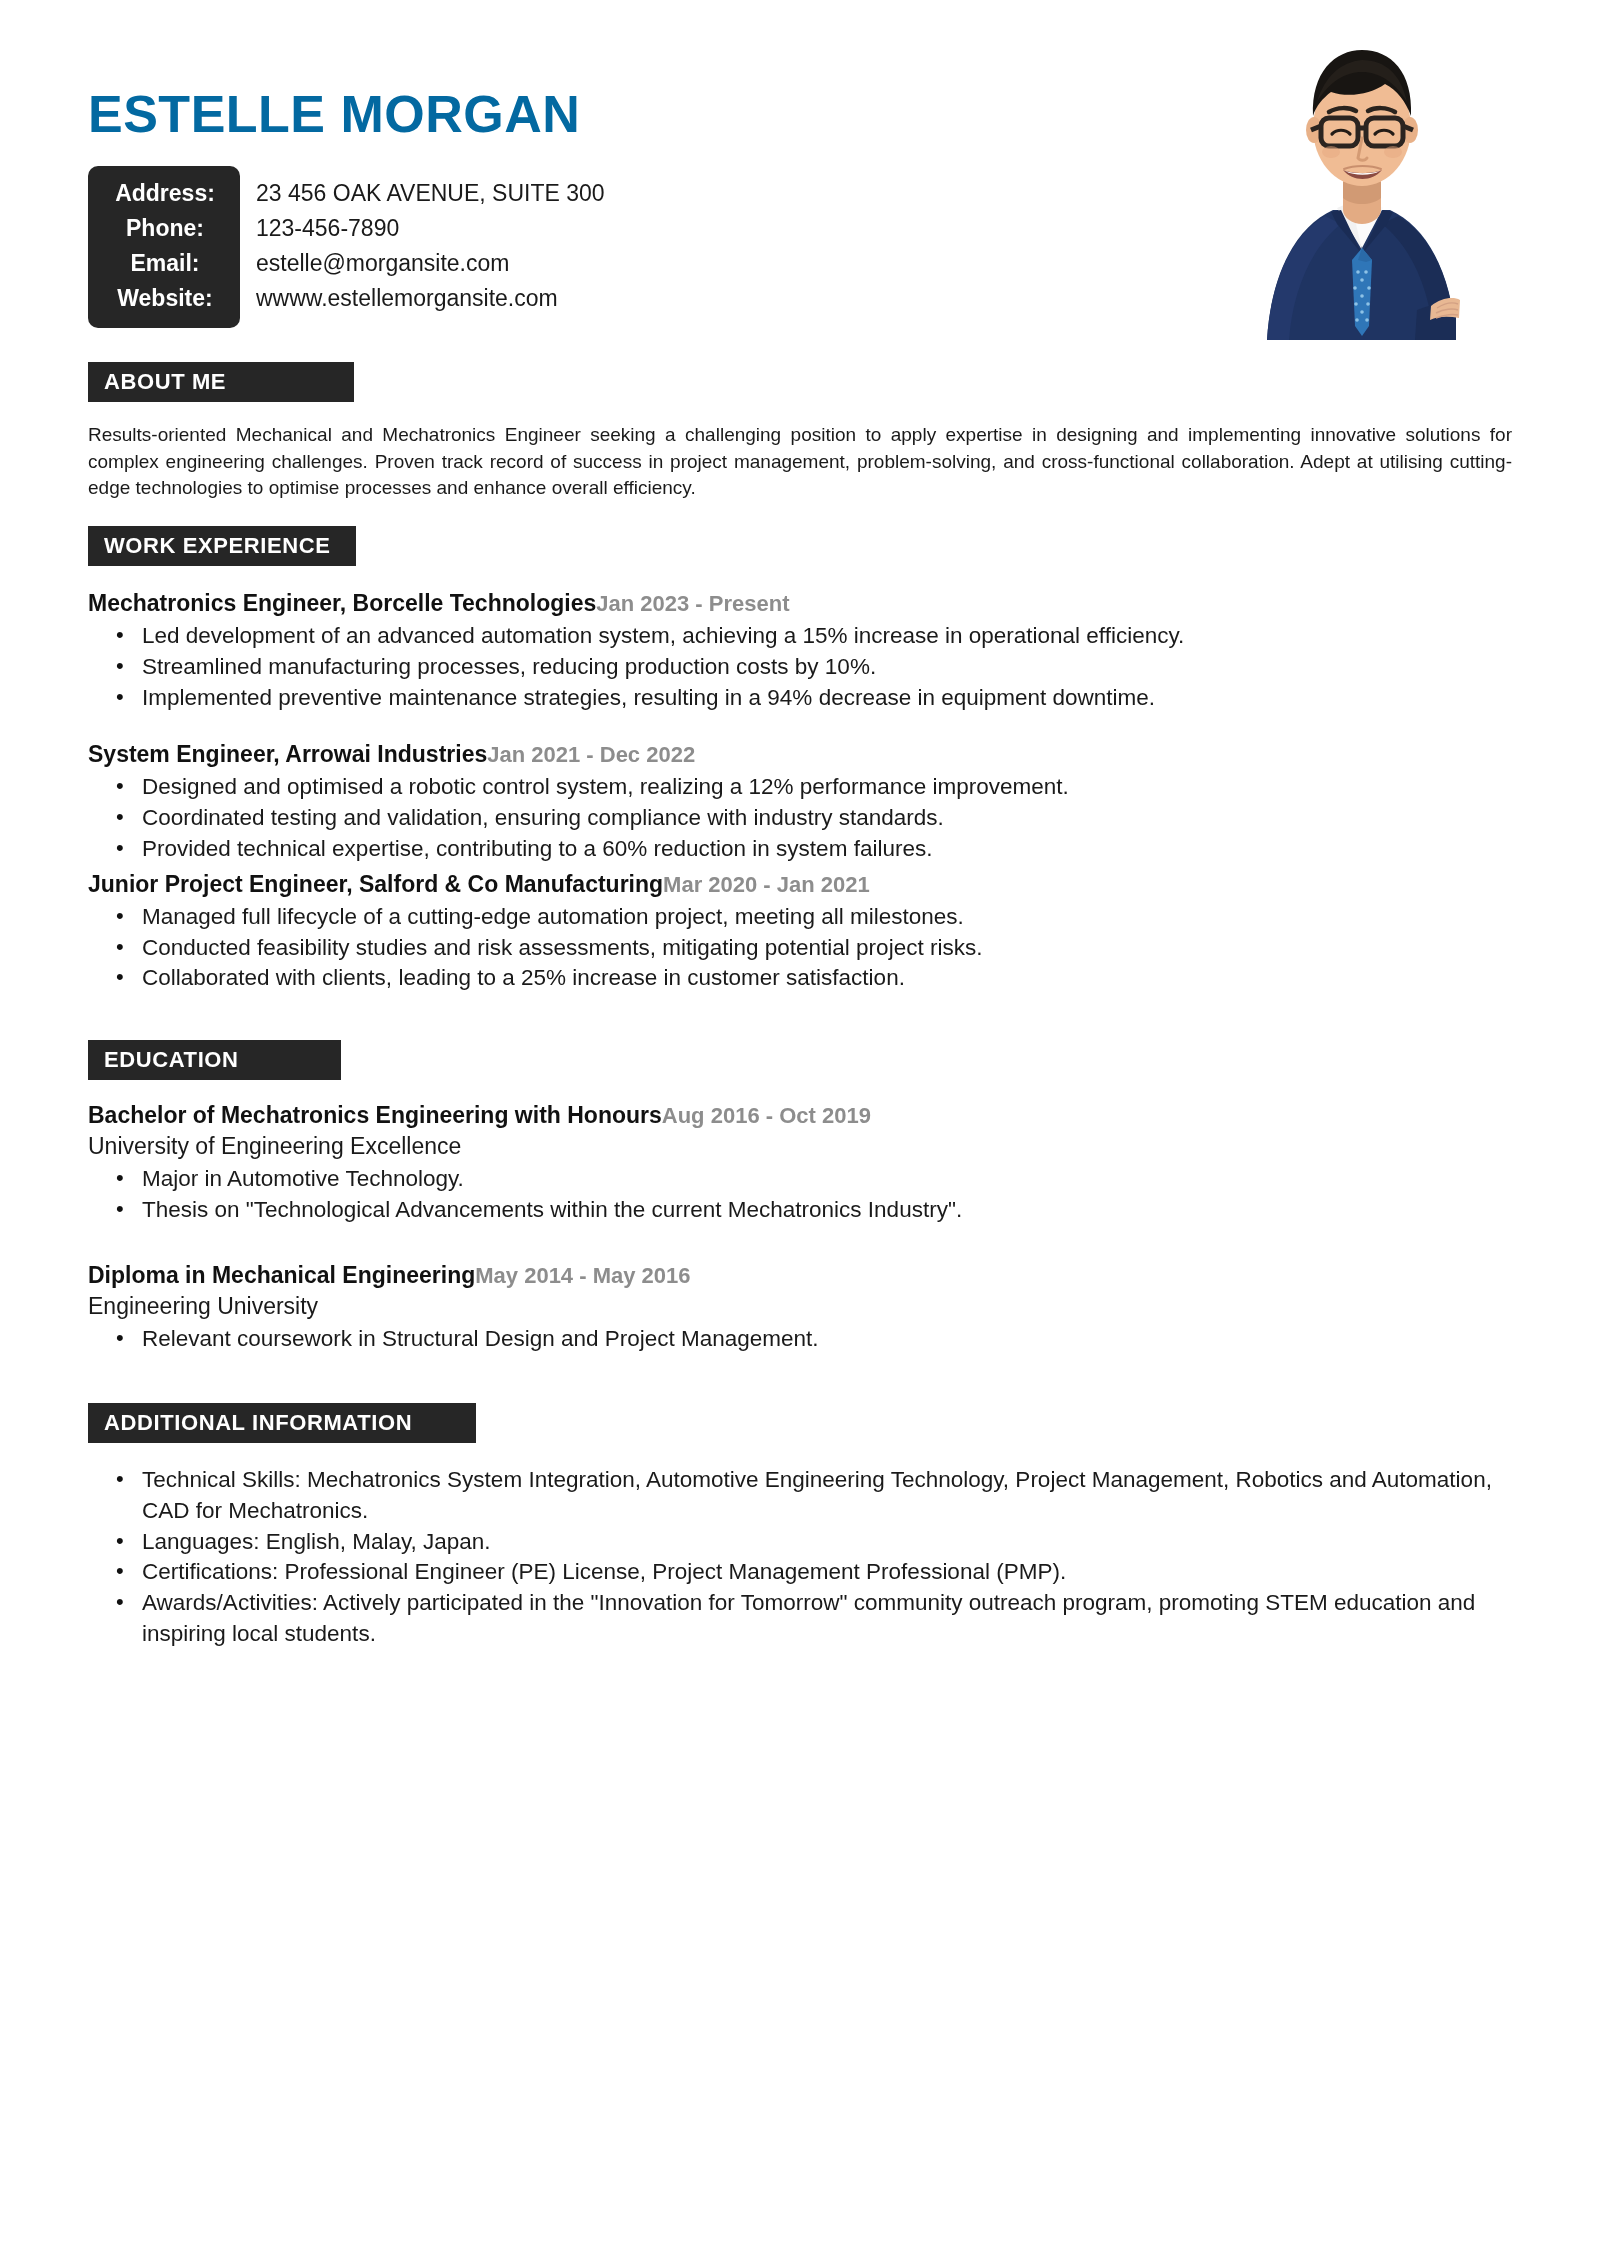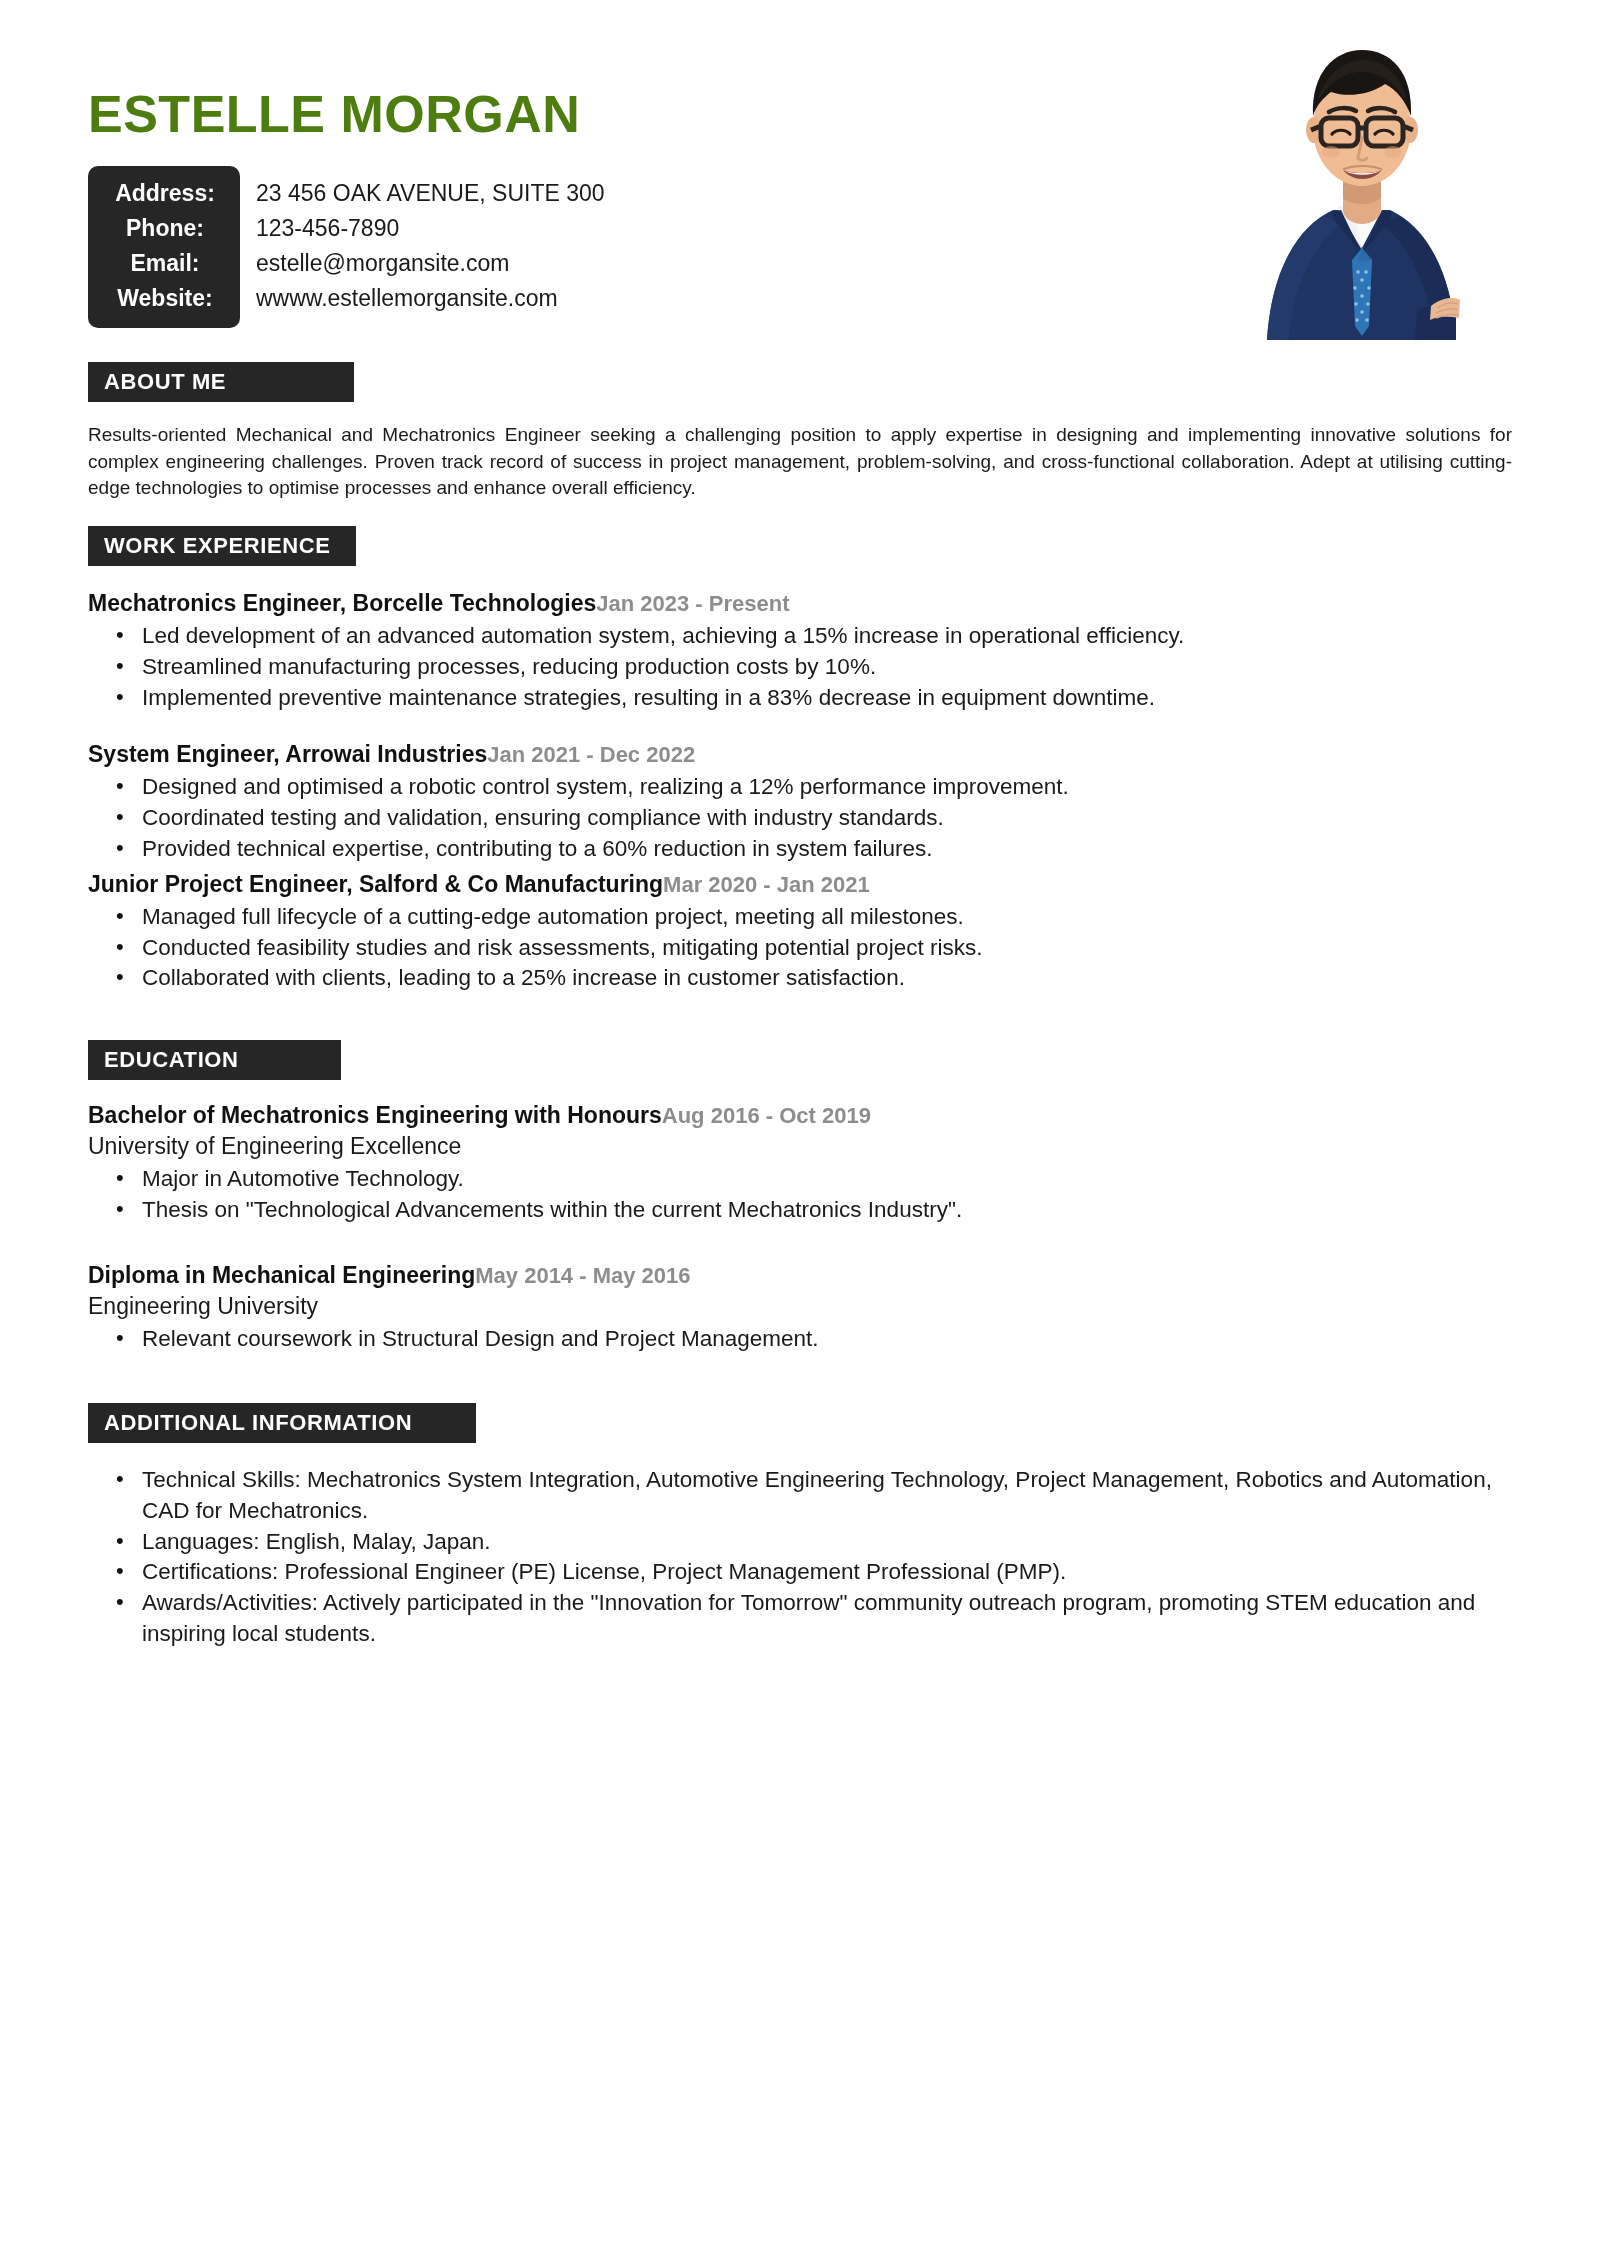--- a/index.html
+++ b/index.html
@@ -28,21 +28,21 @@
   .header {
     position: relative;
     padding-top: 88px;
   }
   .name {
     font-size: 52px;
     font-weight: 700;
     letter-spacing: 0.5px;
     line-height: 1.0;
     margin: 0 0 26px 0;
-    color: #4d7c0f;
+    color: #0369a1;
   }
   .contact-wrap {
     display: flex;
     align-items: flex-start;
   }
   .contact-labels {
     background: #262626;
     border-radius: 10px;
     padding: 10px 16px 12px 18px;
     display: flex;
@@ -267,21 +267,21 @@
     <div class="section-pill pill-work">WORK EXPERIENCE</div>
 
     <div class="entry" style="margin-top:24px;">
       <div class="entry-head">
         <span class="entry-title">Mechatronics Engineer, Borcelle Technologies</span>
         <span class="entry-date">Jan 2023 - Present</span>
       </div>
       <ul class="bullets">
         <li>Led development of an advanced automation system, achieving a 15% increase in operational efficiency.</li>
         <li>Streamlined manufacturing processes, reducing production costs by 10%.</li>
-        <li>Implemented preventive maintenance strategies, resulting in a 83% decrease in equipment downtime.</li>
+        <li>Implemented preventive maintenance strategies, resulting in a 94% decrease in equipment downtime.</li>
       </ul>
     </div>
 
     <div class="entry" style="margin-top:28px;">
       <div class="entry-head">
         <span class="entry-title">System Engineer, Arrowai Industries</span>
         <span class="entry-date">Jan 2021 - Dec 2022</span>
       </div>
       <ul class="bullets">
         <li>Designed and optimised a robotic control system, realizing a 12% performance improvement.</li>

